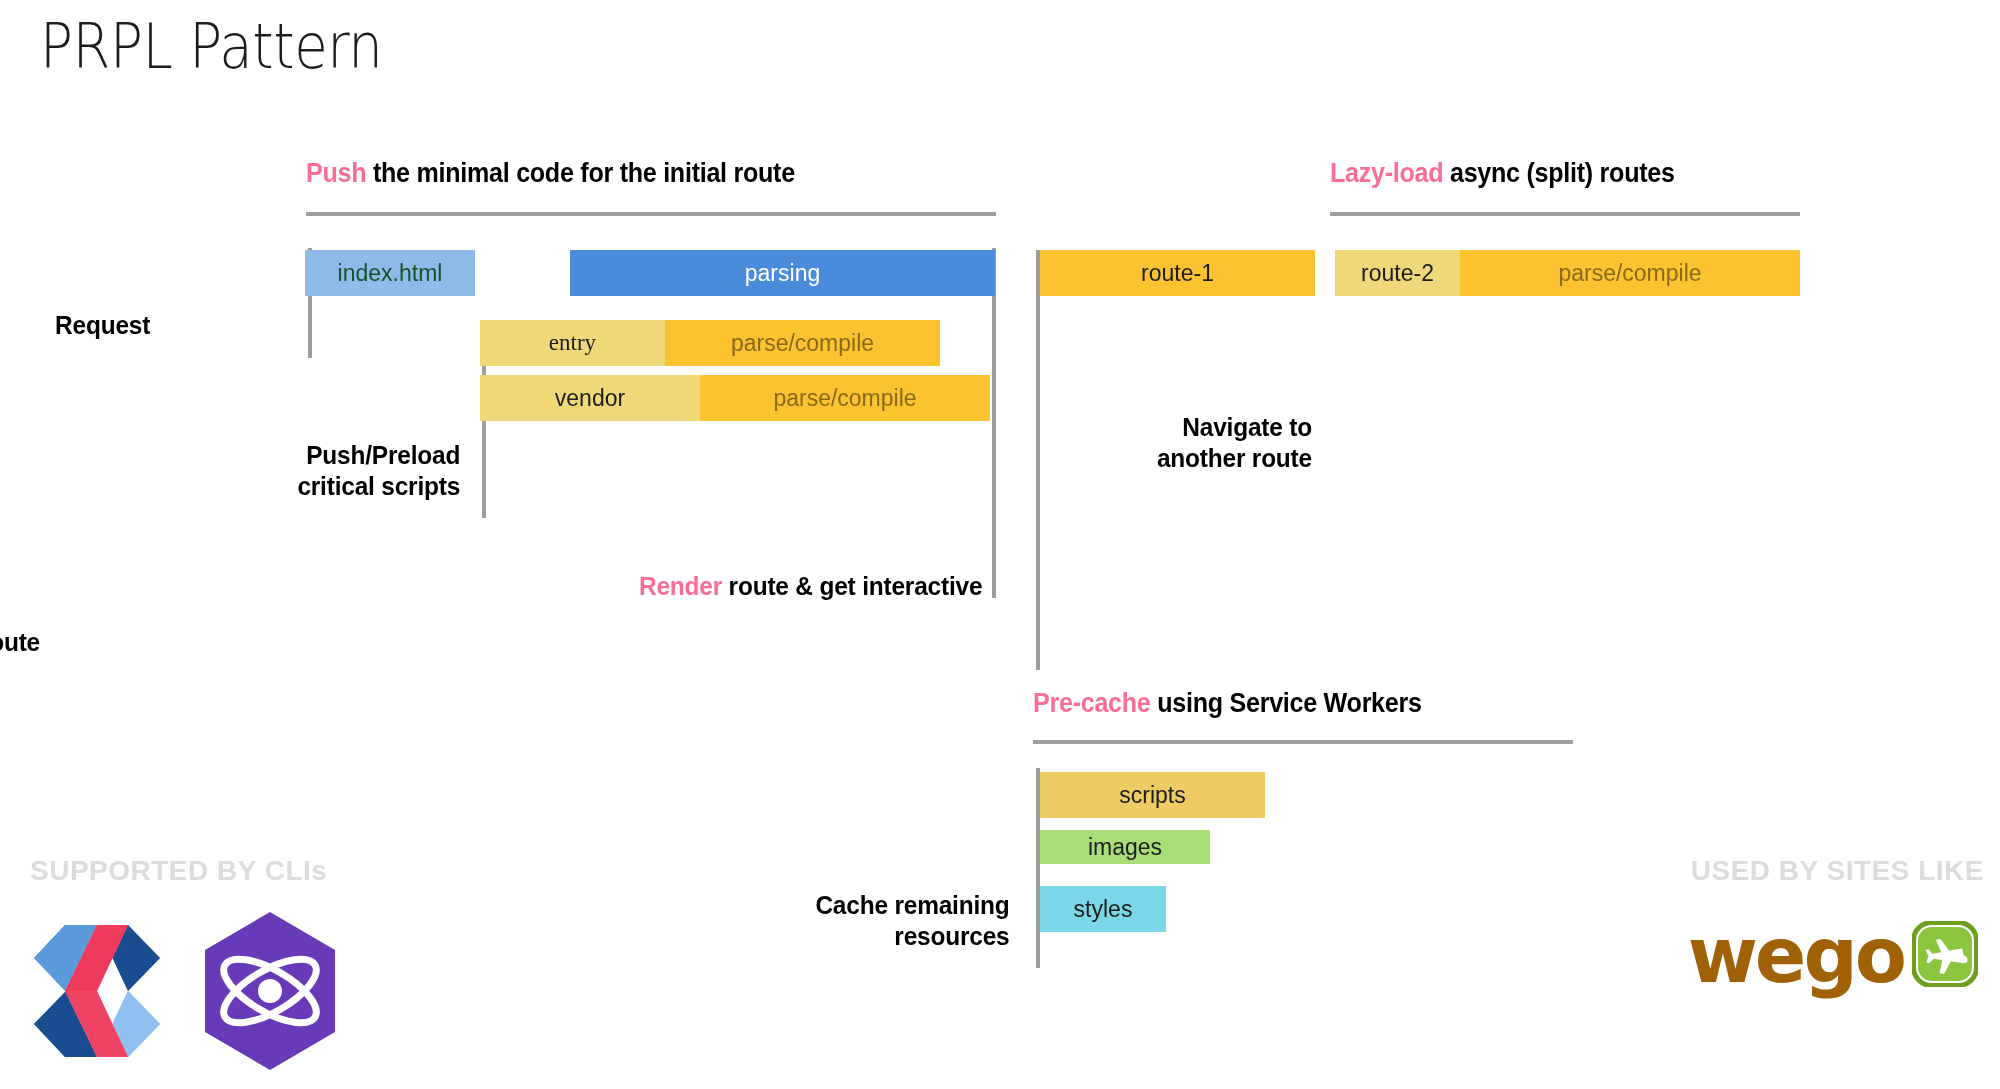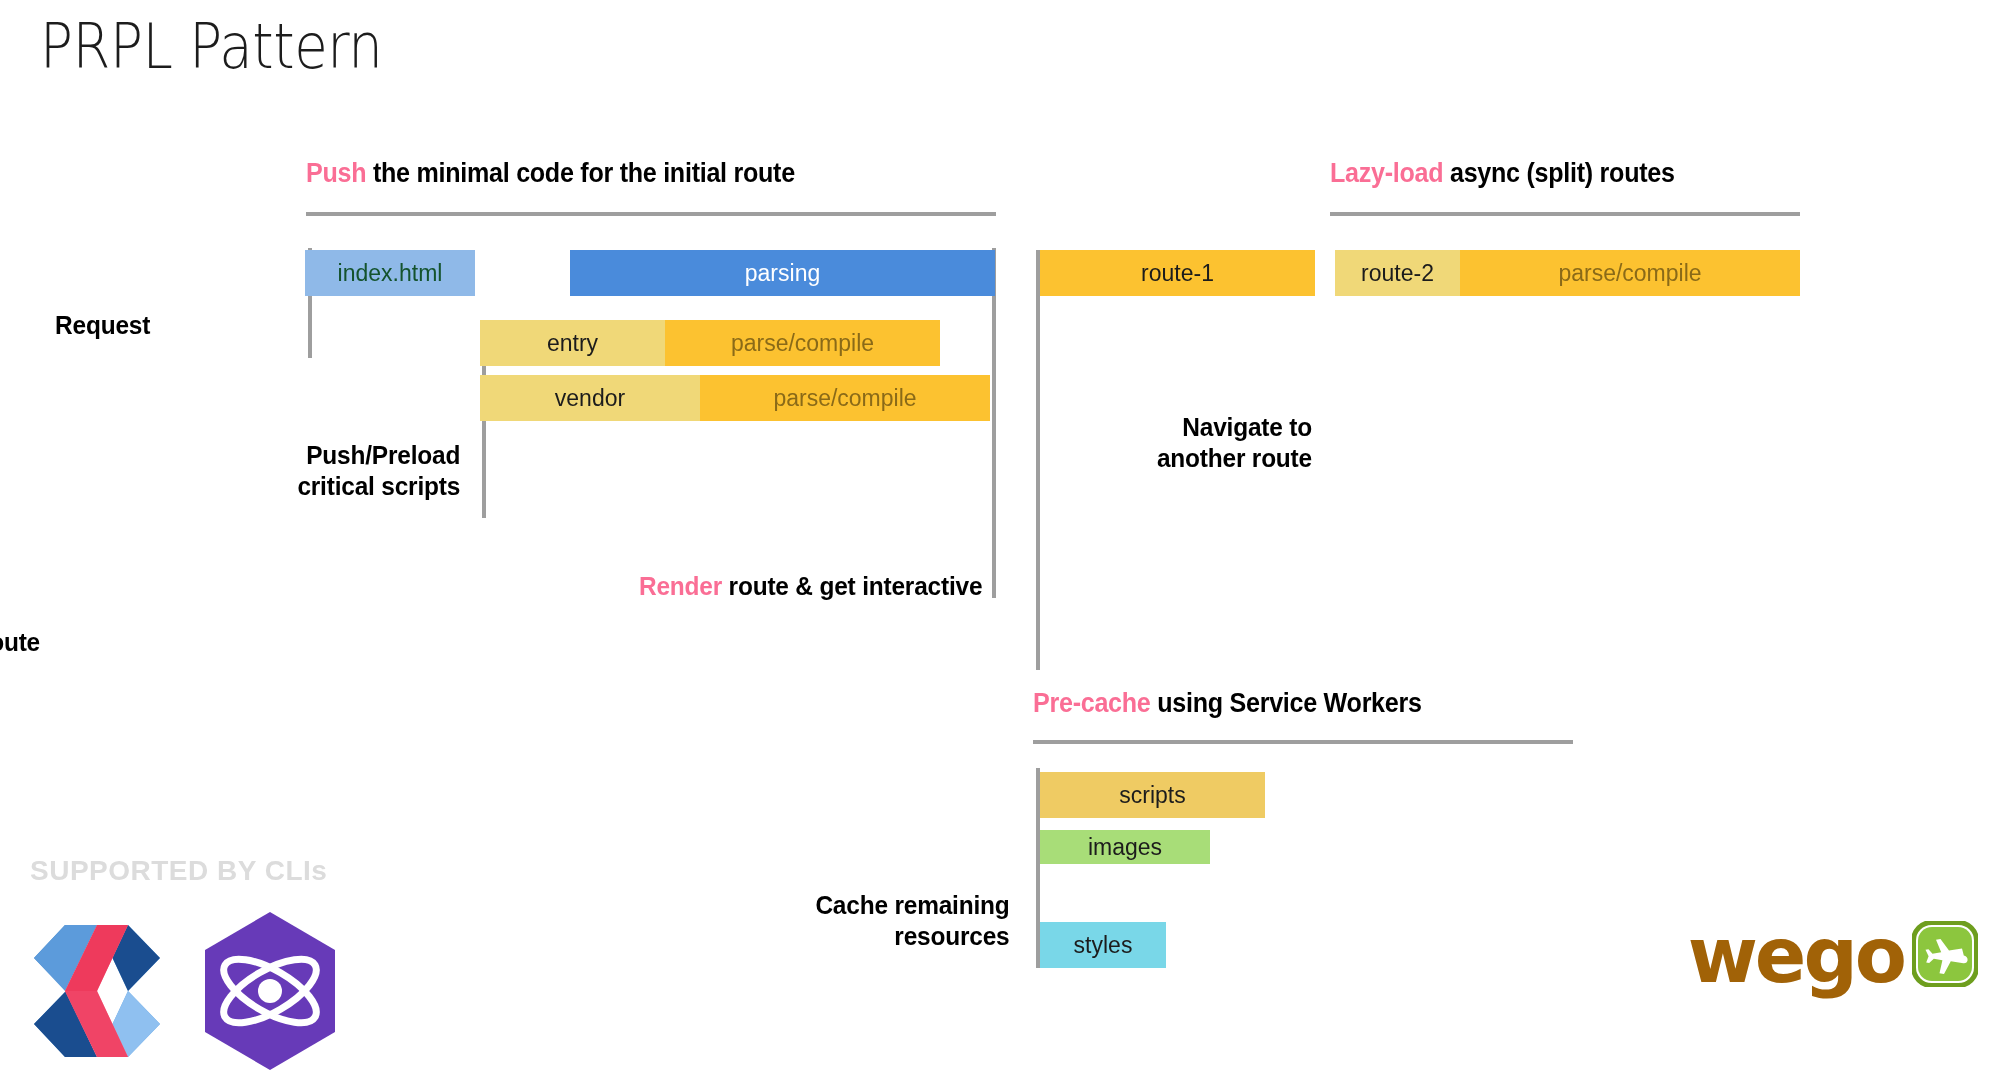--- a/index.html
+++ b/index.html
@@ -150,41 +150,41 @@
       <div class="tick" style="left: 1036px; top: 768px; height: 200px;"></div>
     </div>
   <div id="bars-layer">
       <div class="bar" style="left: 305px; top: 250px; width: 170px; height: 46px;">
         <div class="seg" style="width: 170px; background: rgb(143, 185, 232); color: #14532d;">index.html</div>
       </div>
       <div class="bar" style="left: 570px; top: 250px; width: 425px; height: 46px;">
         <div class="seg" style="width: 425px; background: rgb(74, 139, 219); color: rgb(255, 255, 255);">parsing</div>
       </div>
       <div class="bar" style="left: 480px; top: 320px; width: 460px; height: 46px;">
-        <div class="seg" style="width: 185px; background: rgb(240, 216, 120); color: rgb(28, 28, 28);">entry</div>
+        <div class="seg" style="width: 185px; background: rgb(240, 216, 120); color: rgb(28, 28, 28); font-family: Liberation Serif, serif;">entry</div>
         <div class="seg" style="width: 275px; background: rgb(252, 194, 48); color: rgb(138, 106, 24);">parse/compile</div>
       </div>
       <div class="bar" style="left: 480px; top: 375px; width: 510px; height: 46px;">
         <div class="seg" style="width: 220px; background: rgb(240, 216, 120); color: rgb(28, 28, 28);">vendor</div>
         <div class="seg" style="width: 290px; background: rgb(252, 194, 48); color: rgb(138, 106, 24);">parse/compile</div>
       </div>
       <div class="bar" style="left: 1040px; top: 250px; width: 275px; height: 46px;">
         <div class="seg" style="width: 286px; background: rgb(252, 194, 48); color: rgb(28, 28, 28);">route-1</div>
       </div>
       <div class="bar" style="left: 1335px; top: 250px; width: 465px; height: 46px;">
         <div class="seg" style="width: 125px; background: rgb(240, 216, 120); color: rgb(28, 28, 28);">route-2</div>
         <div class="seg" style="width: 340px; background: rgb(252, 194, 48); color: rgb(138, 106, 24);">parse/compile</div>
       </div>
       <div class="bar" style="left: 1040px; top: 772px; width: 225px; height: 46px;">
         <div class="seg" style="width: 225px; background: rgb(239, 203, 99); color: rgb(28, 28, 28);">scripts</div>
       </div>
       <div class="bar" style="left: 1040px; top: 830px; width: 170px; height: 34px;">
         <div class="seg" style="width: 170px; background: rgb(168, 221, 120); color: rgb(28, 28, 28);">images</div>
       </div>
-      <div class="bar" style="left: 1040px; top: 886px; width: 126px; height: 46px; margin-top: 36px;">
+      <div class="bar" style="left: 1040px; top: 886px; width: 126px; height: 46px;">
         <div class="seg" style="width: 126px; background: rgb(121, 215, 232); color: rgb(28, 28, 28);">styles</div>
       </div>
     </div>
 
   <div class="stage-label right" style="right:1850px; top:310px;">Request</div>
 
   <div class="stage-label right" style="right:1540px; top:440px;">Push/Preload
 critical scripts</div>
 
   <div class="stage-label right" style="right:1018px; top:540px;">
@@ -225,20 +225,21 @@
     <svg width="140" height="158" viewBox="0 0 140 158" xmlns="http://www.w3.org/2000/svg">
       <polygon points="70,0 135,38 135,120 70,158 5,120 5,38" fill="#673AB8"></polygon>
       <g fill="none" stroke="#ffffff" stroke-width="7">
         <ellipse cx="70" cy="79" rx="52" ry="21" transform="rotate(30 70 79)"></ellipse>
         <ellipse cx="70" cy="79" rx="52" ry="21" transform="rotate(-30 70 79)"></ellipse>
       </g>
       <circle cx="70" cy="79" r="12" fill="#ffffff"></circle>
     </svg>
   </div>
 
+  <div class="footer-caption" style="right:16px; top:855px;">USED BY SITES LIKE</div>
 
   <div class="wego-wrap" style="right:22px; top:918px;">
     <span class="wego-text">wego</span>
     <span style="display:inline-block;">
       <svg width="66" height="66" viewBox="0 0 66 66" xmlns="http://www.w3.org/2000/svg">
         <rect x="1.5" y="1.5" width="63" height="63" rx="18" ry="18" fill="none" stroke="#6E9E1E" stroke-width="5"></rect>
         <rect x="6" y="6" width="54" height="54" rx="14" ry="14" fill="#8CC63E"></rect>
         <path d="M50 27.5 L37 29.5 L28.5 18 L24 18.8 L29.2 31.2 L20.5 32.8 L16.5 28.2 L13.5 28.8 L16.6 35.2 L14.2 41.4 L17.2 42 L21.8 37.8 L30.4 39.3 L27.5 52.2 L32 53 L38.8 40.3 L51.4 42.2 C53.6 42.5 55.5 41 55.6 38.9 C55.7 36.7 54 34.9 51.8 34.6 Z" fill="#ffffff"></path>
       </svg>
     </span>

